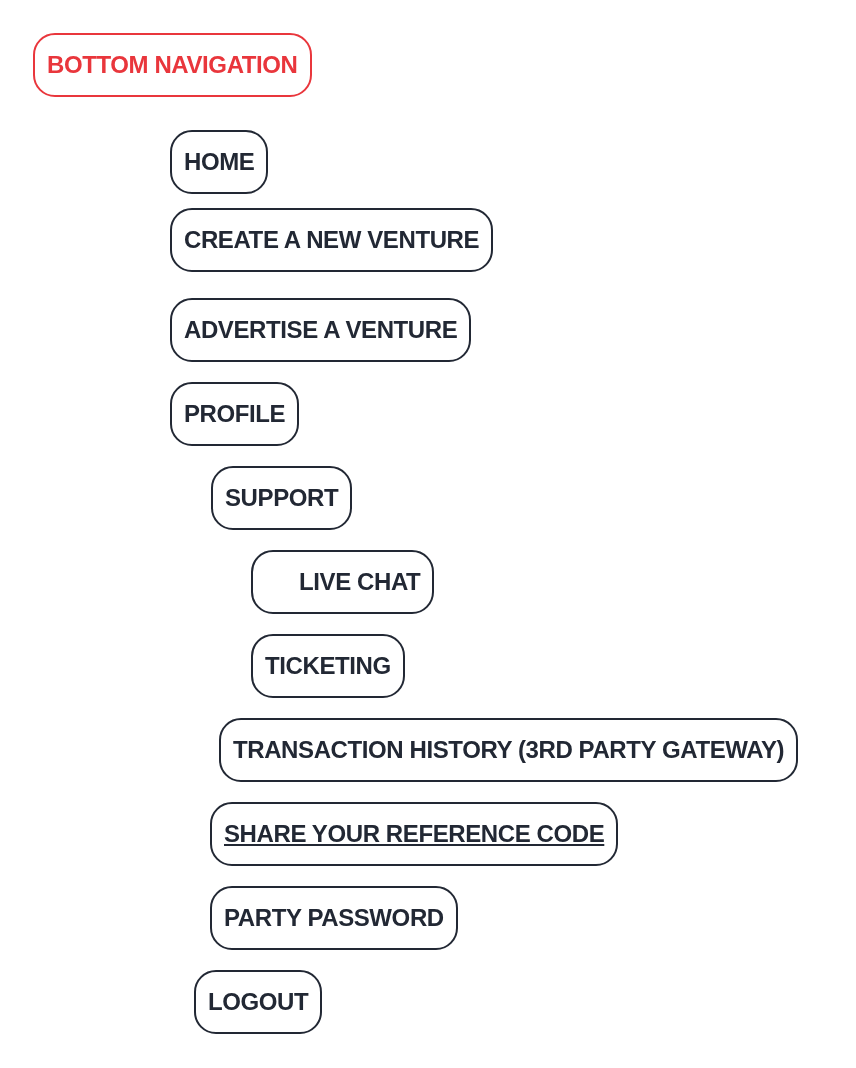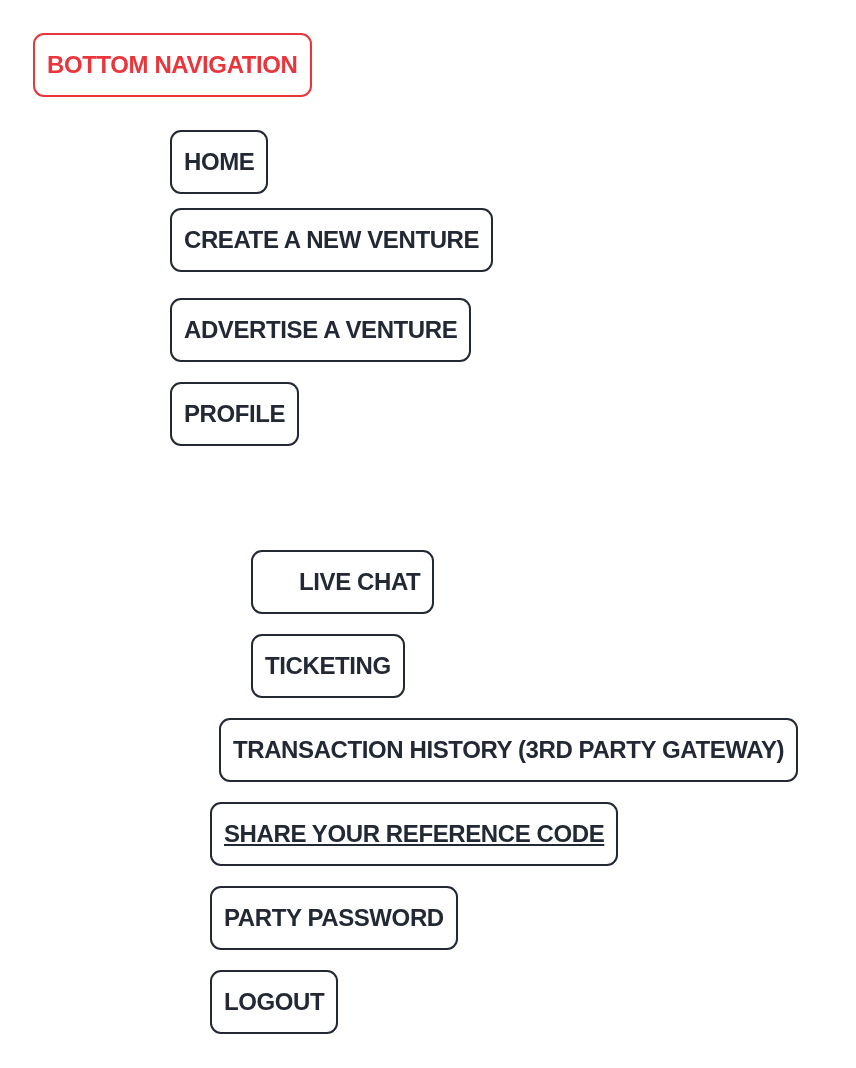--- a/index.html
+++ b/index.html
@@ -15,21 +15,21 @@
     overflow: hidden;
     font-family: "Liberation Sans", sans-serif;
   }
   .node {
     position: absolute;
     box-sizing: border-box;
     height: 64px;
     line-height: 60px;
     padding: 0 12px;
     border: 2px solid #222834;
-    border-radius: 11px;
+    border-radius: 22px;
     background: #ffffff;
     color: #222834;
     font-weight: 700;
     font-size: 24px;
     letter-spacing: -0.4px;
     white-space: nowrap;
     cursor: default;
   }
   .node-root {
     border-color: #e9363c;
@@ -44,26 +44,27 @@
   <div class="node node-root" style="left:33px; top:33px;">BOTTOM NAVIGATION</div>
 
   <div class="node" style="left:170px; top:130px;">HOME</div>
 
   <div class="node" style="left:170px; top:208px;">CREATE A NEW VENTURE</div>
 
   <div class="node" style="left:170px; top:298px;">ADVERTISE A VENTURE</div>
 
   <div class="node" style="left:170px; top:382px;">PROFILE</div>
 
+  <div class="node" style="left:211px; top:466px;">SUPPORT</div>
 
   <div class="node" style="left:251px; top:550px;padding-left:46px;">LIVE CHAT</div>
 
   <div class="node" style="left:251px; top:634px;">TICKETING</div>
 
   <div class="node" style="left:219px; top:718px;">TRANSACTION HISTORY (3RD PARTY GATEWAY)</div>
 
   <div class="node" style="left:210px; top:802px;text-decoration:underline;">SHARE YOUR REFERENCE CODE</div>
 
   <div class="node" style="left:210px; top:886px;">PARTY PASSWORD</div>
 
-  <div class="node" style="left:210px; top:970px;">LOGOUT</div>
+  <div class="node" style="left:194px; top:970px;">LOGOUT</div>
 
 </div>
 
 </body></html>

